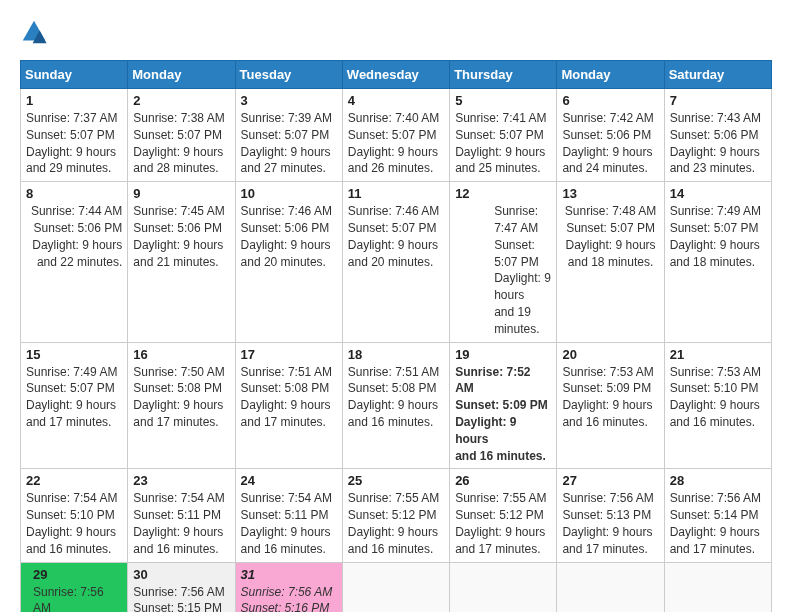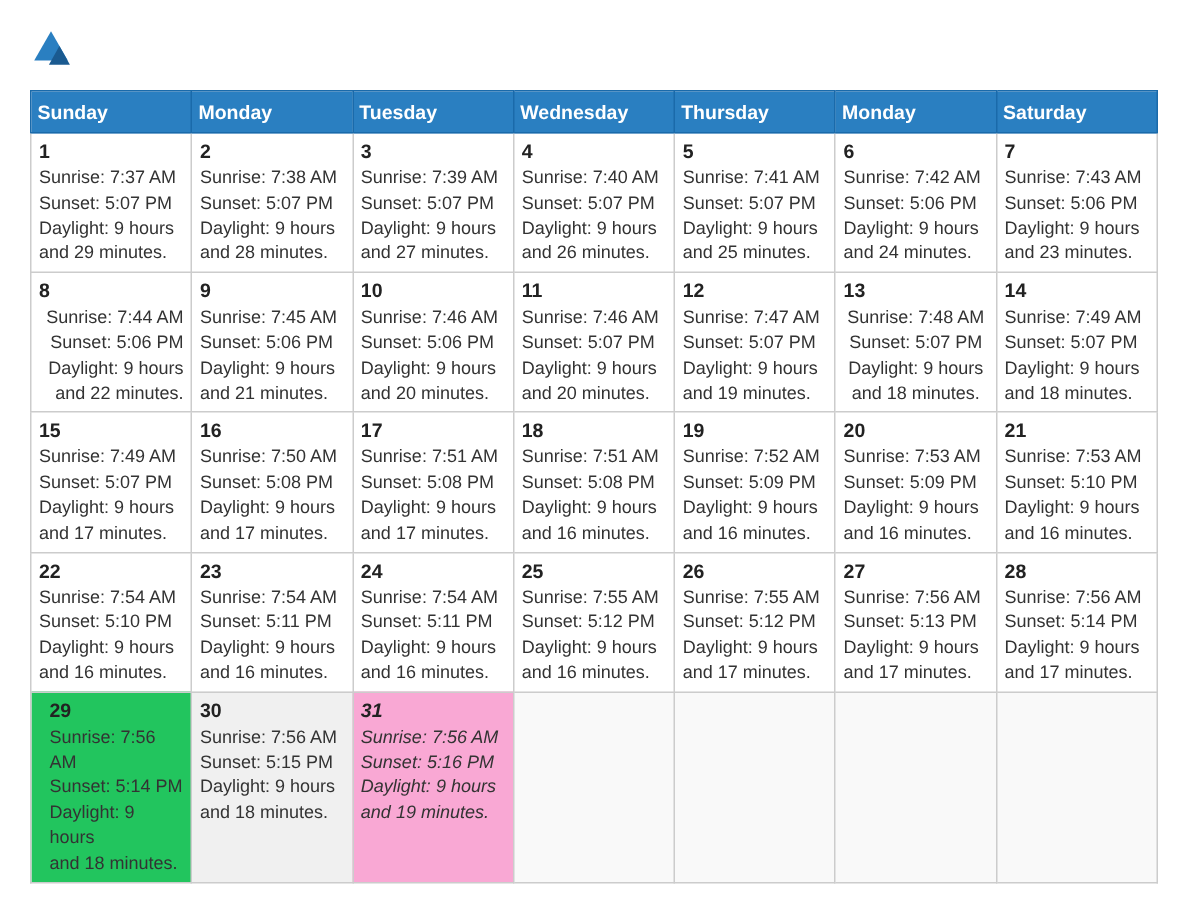--- a/index.html
+++ b/index.html
@@ -201,21 +201,21 @@
           </td>
           <td>
             <span class="day-num">11</span>
             <div class="day-info" style="white-space: pre-line;">Sunrise: 7:46 AM
 Sunset: 5:07 PM
 Daylight: 9 hours
 and 20 minutes.</div>
           </td>
           <td>
             <span class="day-num">12</span>
-            <div class="day-info" style="white-space: pre-line;">Sunrise: 7:47 AM
+            <div class="day-info" style="white-space: pre-line; margin-left: 39px;">Sunrise: 7:47 AM
 Sunset: 5:07 PM
 Daylight: 9 hours
 and 19 minutes.</div>
           </td>
           <td>
             <span class="day-num">13</span>
             <div class="day-info" style="white-space: pre-line; text-align: center;">Sunrise: 7:48 AM
 Sunset: 5:07 PM
 Daylight: 9 hours
 and 18 minutes.</div>
@@ -252,21 +252,21 @@
           </td>
           <td>
             <span class="day-num">18</span>
             <div class="day-info" style="white-space: pre-line;">Sunrise: 7:51 AM
 Sunset: 5:08 PM
 Daylight: 9 hours
 and 16 minutes.</div>
           </td>
           <td>
             <span class="day-num">19</span>
-            <div class="day-info" style="white-space: pre-line;">Sunrise: 7:52 AM
+            <div class="day-info" style="white-space: pre-line; font-weight: bold;">Sunrise: 7:52 AM
 Sunset: 5:09 PM
 Daylight: 9 hours
 and 16 minutes.</div>
           </td>
           <td>
             <span class="day-num">20</span>
             <div class="day-info" style="white-space: pre-line;">Sunrise: 7:53 AM
 Sunset: 5:09 PM
 Daylight: 9 hours
 and 16 minutes.</div>

